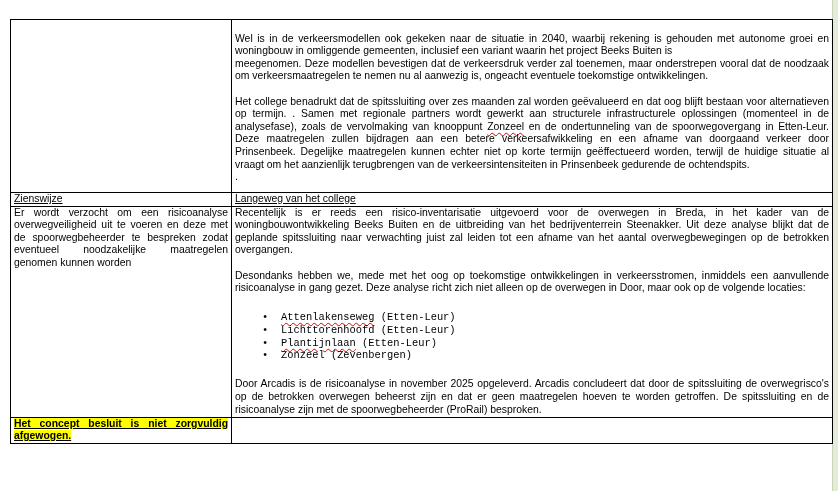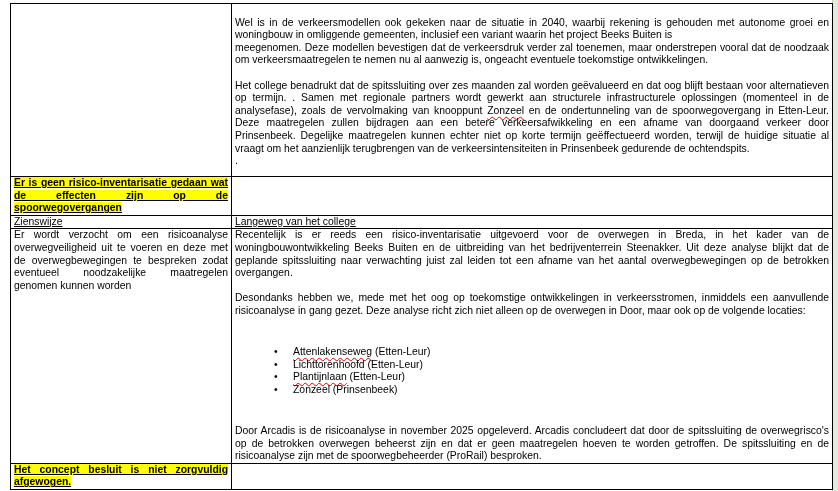--- a/index.html
+++ b/index.html
@@ -3,33 +3,33 @@
 <meta charset="utf-8">
 <style>
   html, body { margin:0; padding:0; }
   body {
     width:838px; height:491px; overflow:hidden; background:#ffffff;
     font-family:"Liberation Sans", sans-serif; font-size:10.4px; color:#000;
     position:relative;
   }
   .green-strip { position:absolute; top:0; right:0; width:5px; height:491px; background:#e4ecd8; border-left:1px solid #c8d4b8; }
   table.doc {
-    position:absolute; left:10px; top:3px; width:823px;
+    position:absolute; left:10px; top:19px; width:823px;
     border-collapse:collapse; table-layout:fixed;
   }
   table.doc td {
     border:1.5px solid #000; vertical-align:top; padding:0 3px;
     line-height:12.6px; text-align:justify;
   }
   td.left { width:214px; }
   .hl { background:#ffff00; font-weight:bold; text-decoration:underline; text-underline-offset:1px; }
   .hdr { text-decoration:underline; }
   p { margin:0; }
   .gap { height:12.6px; }
-  ul { margin:16px; padding-left:42px; list-style:none; }
+  ul { margin:4px; padding-left:42px; list-style:none;font-family:Liberation Mono, monospace; }
   ul li { position:relative; line-height:12.6px; }
   ul li::before { content:"•"; position:absolute; left:-19px; }
   .spell { text-decoration:underline wavy #e00000; text-decoration-thickness:1px; text-underline-offset:2px; }
   tr.row1 td { height:172px; }
   tr.row2 td { height:35px; }
   tr.row3 td { height:10px; }
   tr.row4 td { height:210px; }
   tr.row5 td { height:22px; }
 </style>
 </head>
@@ -42,42 +42,38 @@
       <tr class="row1">
     <td class="left"></td>
     <td>
       <div class="gap"></div>
       <p><span>Wel is in de verkeersmodellen ook gekeken naar de situatie in 2040, waarbij rekening is gehouden met autonome groei en woningbouw in omliggende gemeenten, inclusief een variant waarin het project Beeks Buiten is</span><br><span>meegenomen. Deze modellen bevestigen dat de verkeersdruk verder zal toenemen, maar onderstrepen vooral dat de noodzaak om verkeersmaatregelen te nemen nu al aanwezig is, ongeacht eventuele toekomstige ontwikkelingen.</span></p>
       <div class="gap"></div>
       <p><span>Het college benadrukt dat de spitssluiting over zes maanden zal worden geëvalueerd en dat oog blijft bestaan voor alternatieven op termijn. . Samen met regionale partners wordt gewerkt aan structurele infrastructurele oplossingen (momenteel in de analysefase), zoals de vervolmaking van knooppunt </span><span class="spell">Zonzeel</span><span> en de ondertunneling van de spoorwegovergang in Etten-Leur. Deze maatregelen zullen bijdragen aan een betere verkeersafwikkeling en een afname van doorgaand verkeer door Prinsenbeek. Degelijke maatregelen kunnen echter niet op korte termijn geëffectueerd worden, terwijl de huidige situatie al vraagt om het aanzienlijk terugbrengen van de verkeersintensiteiten in Prinsenbeek gedurende de ochtendspits.</span></p>
       <p>.</p>
     </td>
   </tr>
-  <tr class="row2">
-    <td class="left"><span class="hl">Er is geen risico-inventarisatie gedaan wat de effecten zijn op de spoorwegovergangen</span></td>
-    <td></td>
-  </tr>
   <tr class="row3">
     <td class="left"><span class="hdr">Zienswijze</span></td>
     <td><span class="hdr">Langeweg van het college</span></td>
   </tr>
   <tr class="row4">
     <td class="left">
-          <p>Er wordt verzocht om een risicoanalyse overwegveiligheid uit te voeren en deze met de overwegbewegingen te bespreken zodat eventueel noodzakelijke maatregelen genomen kunnen worden</p>
+          <p>Er wordt verzocht om een risicoanalyse overwegveiligheid uit te voeren en deze met de spoorwegbeheerder te bespreken zodat eventueel noodzakelijke maatregelen genomen kunnen worden</p>
         </td>
     <td>
       <p>Recentelijk is er reeds een risico-inventarisatie uitgevoerd voor de overwegen in Breda, in het kader van de woningbouwontwikkeling Beeks Buiten en de uitbreiding van het bedrijventerrein Steenakker. Uit deze analyse blijkt dat de geplande spitssluiting naar verwachting juist zal leiden tot een afname van het aantal overwegbewegingen op de betrokken overgangen.</p>
       <div class="gap"></div>
       <p>Desondanks hebben we, mede met het oog op toekomstige ontwikkelingen in verkeersstromen, inmiddels een aanvullende risicoanalyse in gang gezet. Deze analyse richt zich niet alleen op de overwegen in Door, maar ook op de volgende locaties:</p>
       <div class="gap"></div>
       <ul>
         <li><span class="spell">Attenlakenseweg</span><span> (Etten-Leur)</span></li>
         <li><span>Lichttorenhoofd</span><span> (Etten-Leur)</span></li>
         <li><span class="spell">Plantijnlaan</span><span> (Etten-Leur)</span></li>
-        <li><span>Zonzeel</span><span> (Prinsenbeek)</span></li>
+        <li><span>Zonzeel</span><span> (Zevenbergen)</span></li>
       </ul>
       <div class="gap"></div>
       <p>Door Arcadis is de risicoanalyse in november 2025 opgeleverd. Arcadis concludeert dat door de spitssluiting de overwegrisco's op de betrokken overwegen beheerst zijn en dat er geen maatregelen hoeven te worden getroffen. De spitssluiting en de risicoanalyse zijn met de spoorwegbeheerder (ProRail) besproken.</p>
     </td>
   </tr>
   <tr class="row5">
     <td class="left"><span class="hl">Het concept besluit is niet zorgvuldig afgewogen.</span></td>
     <td></td>
   </tr>
 </tbody>

